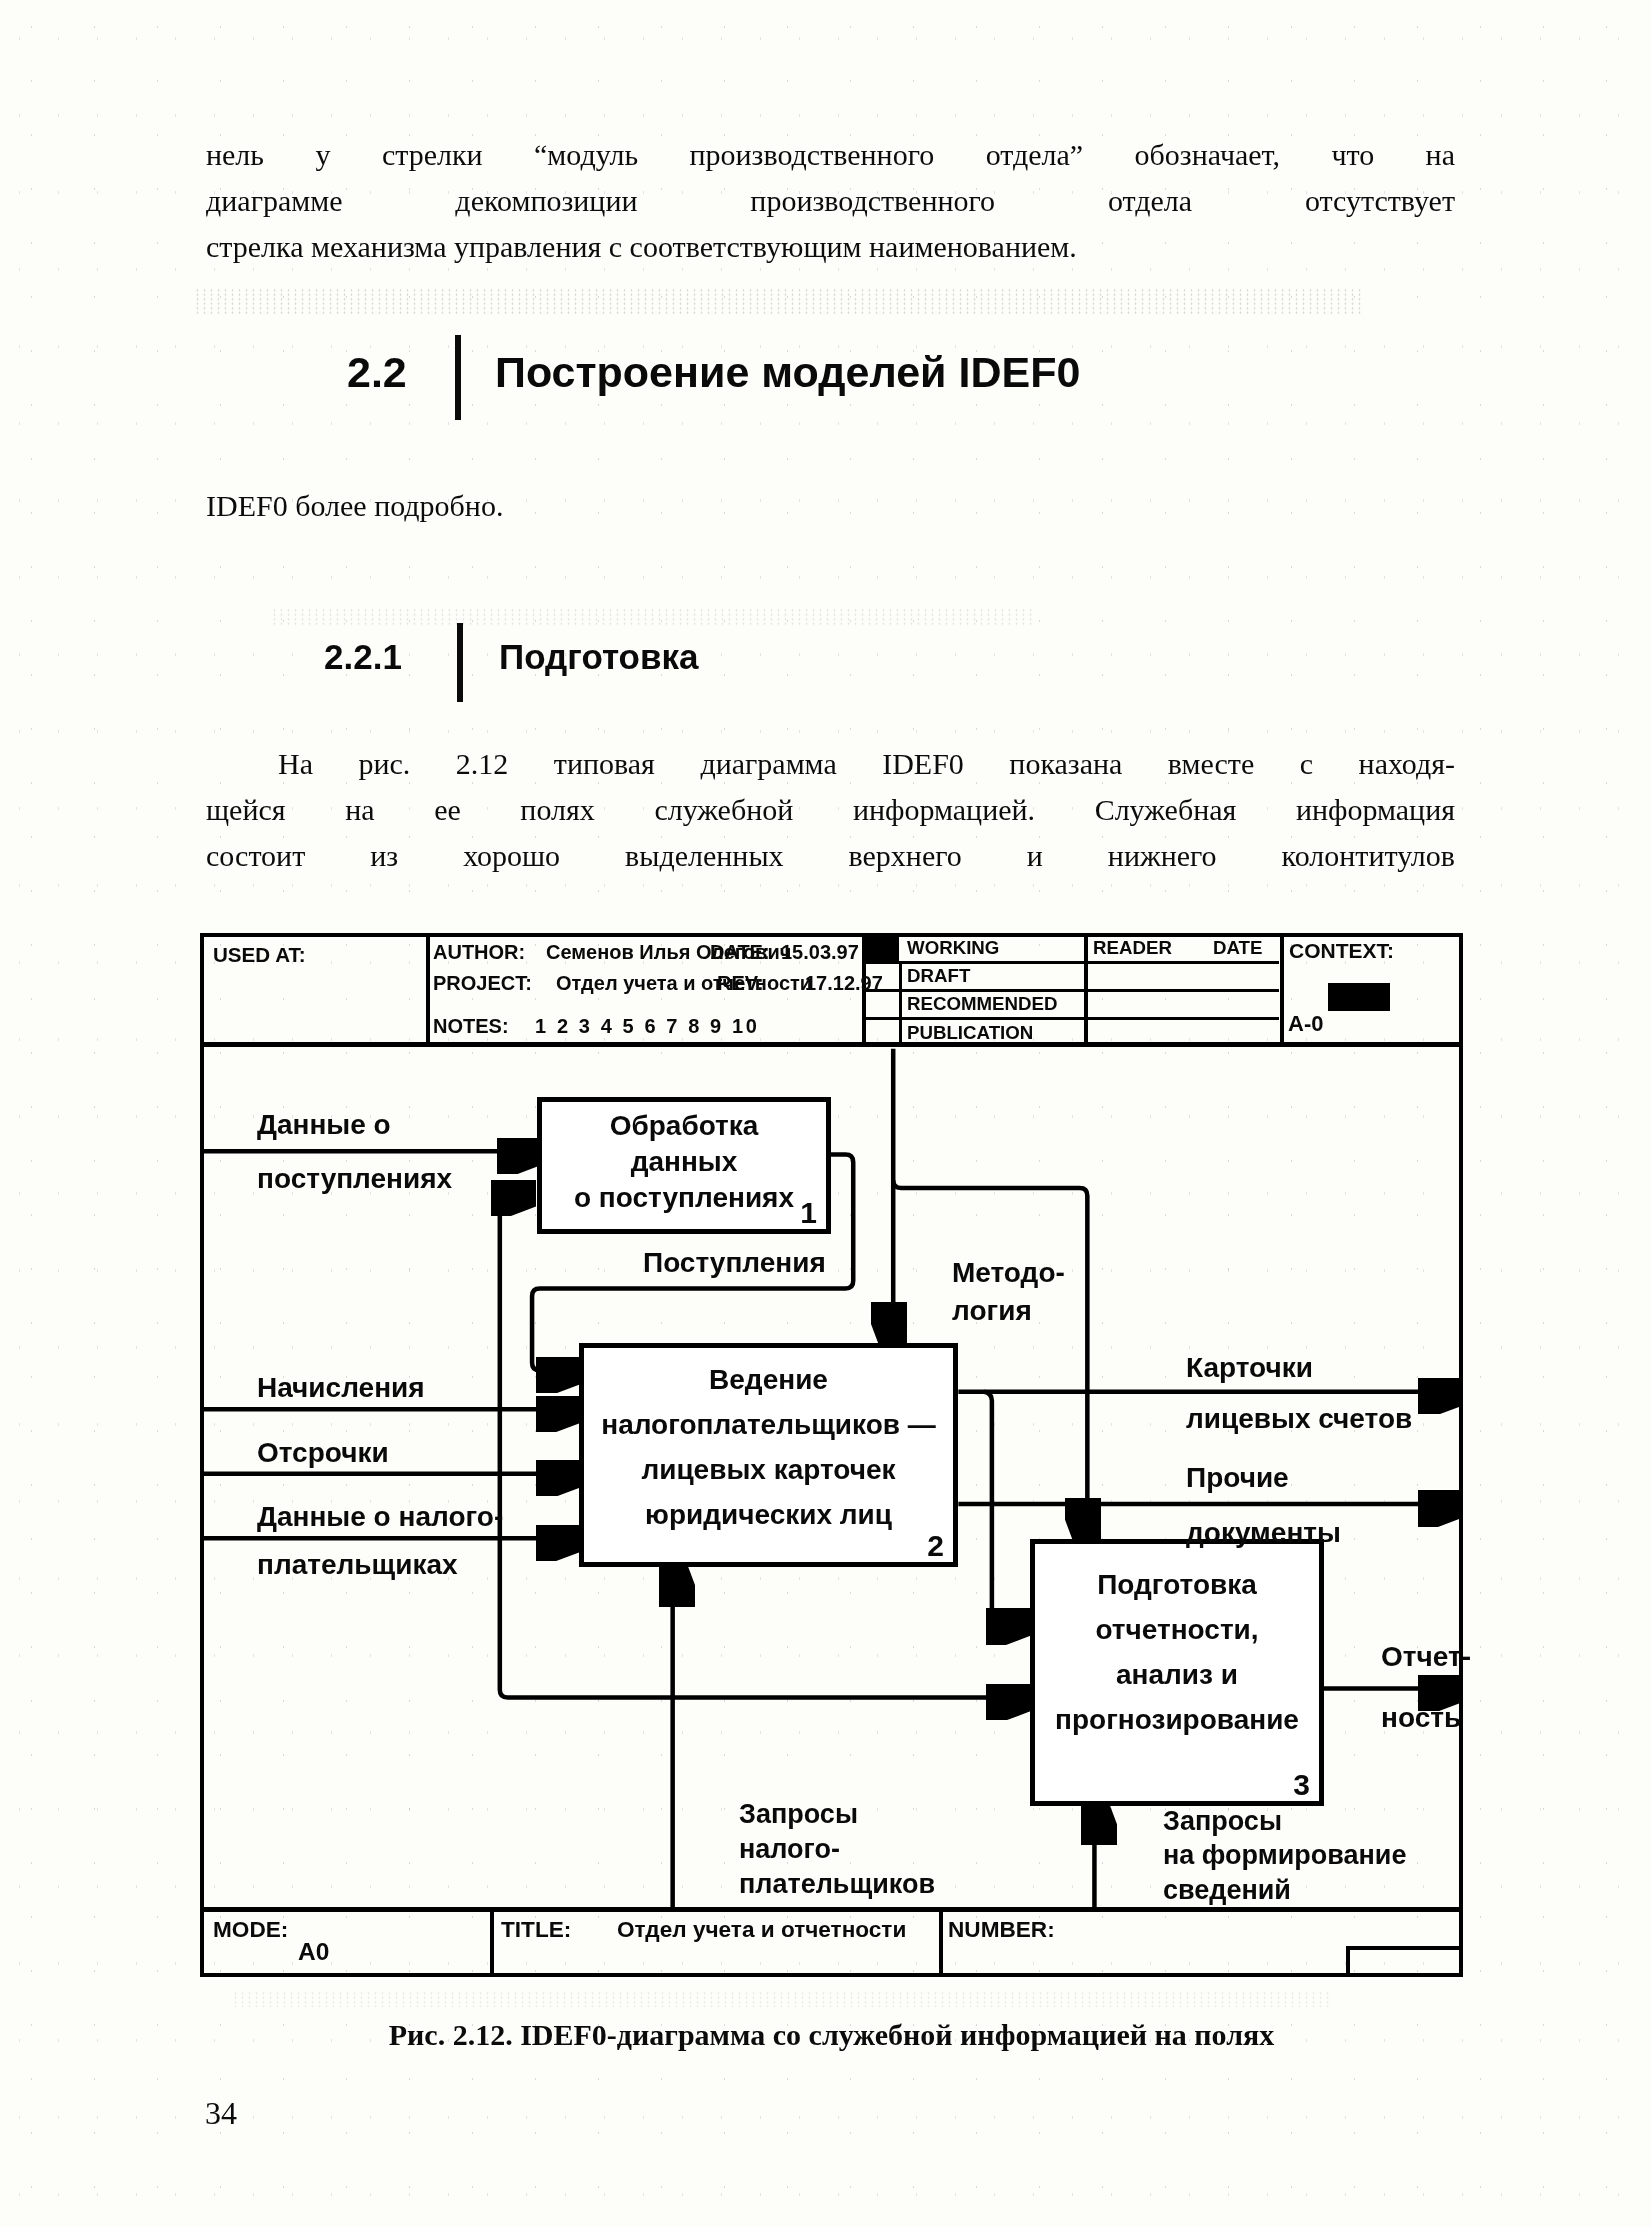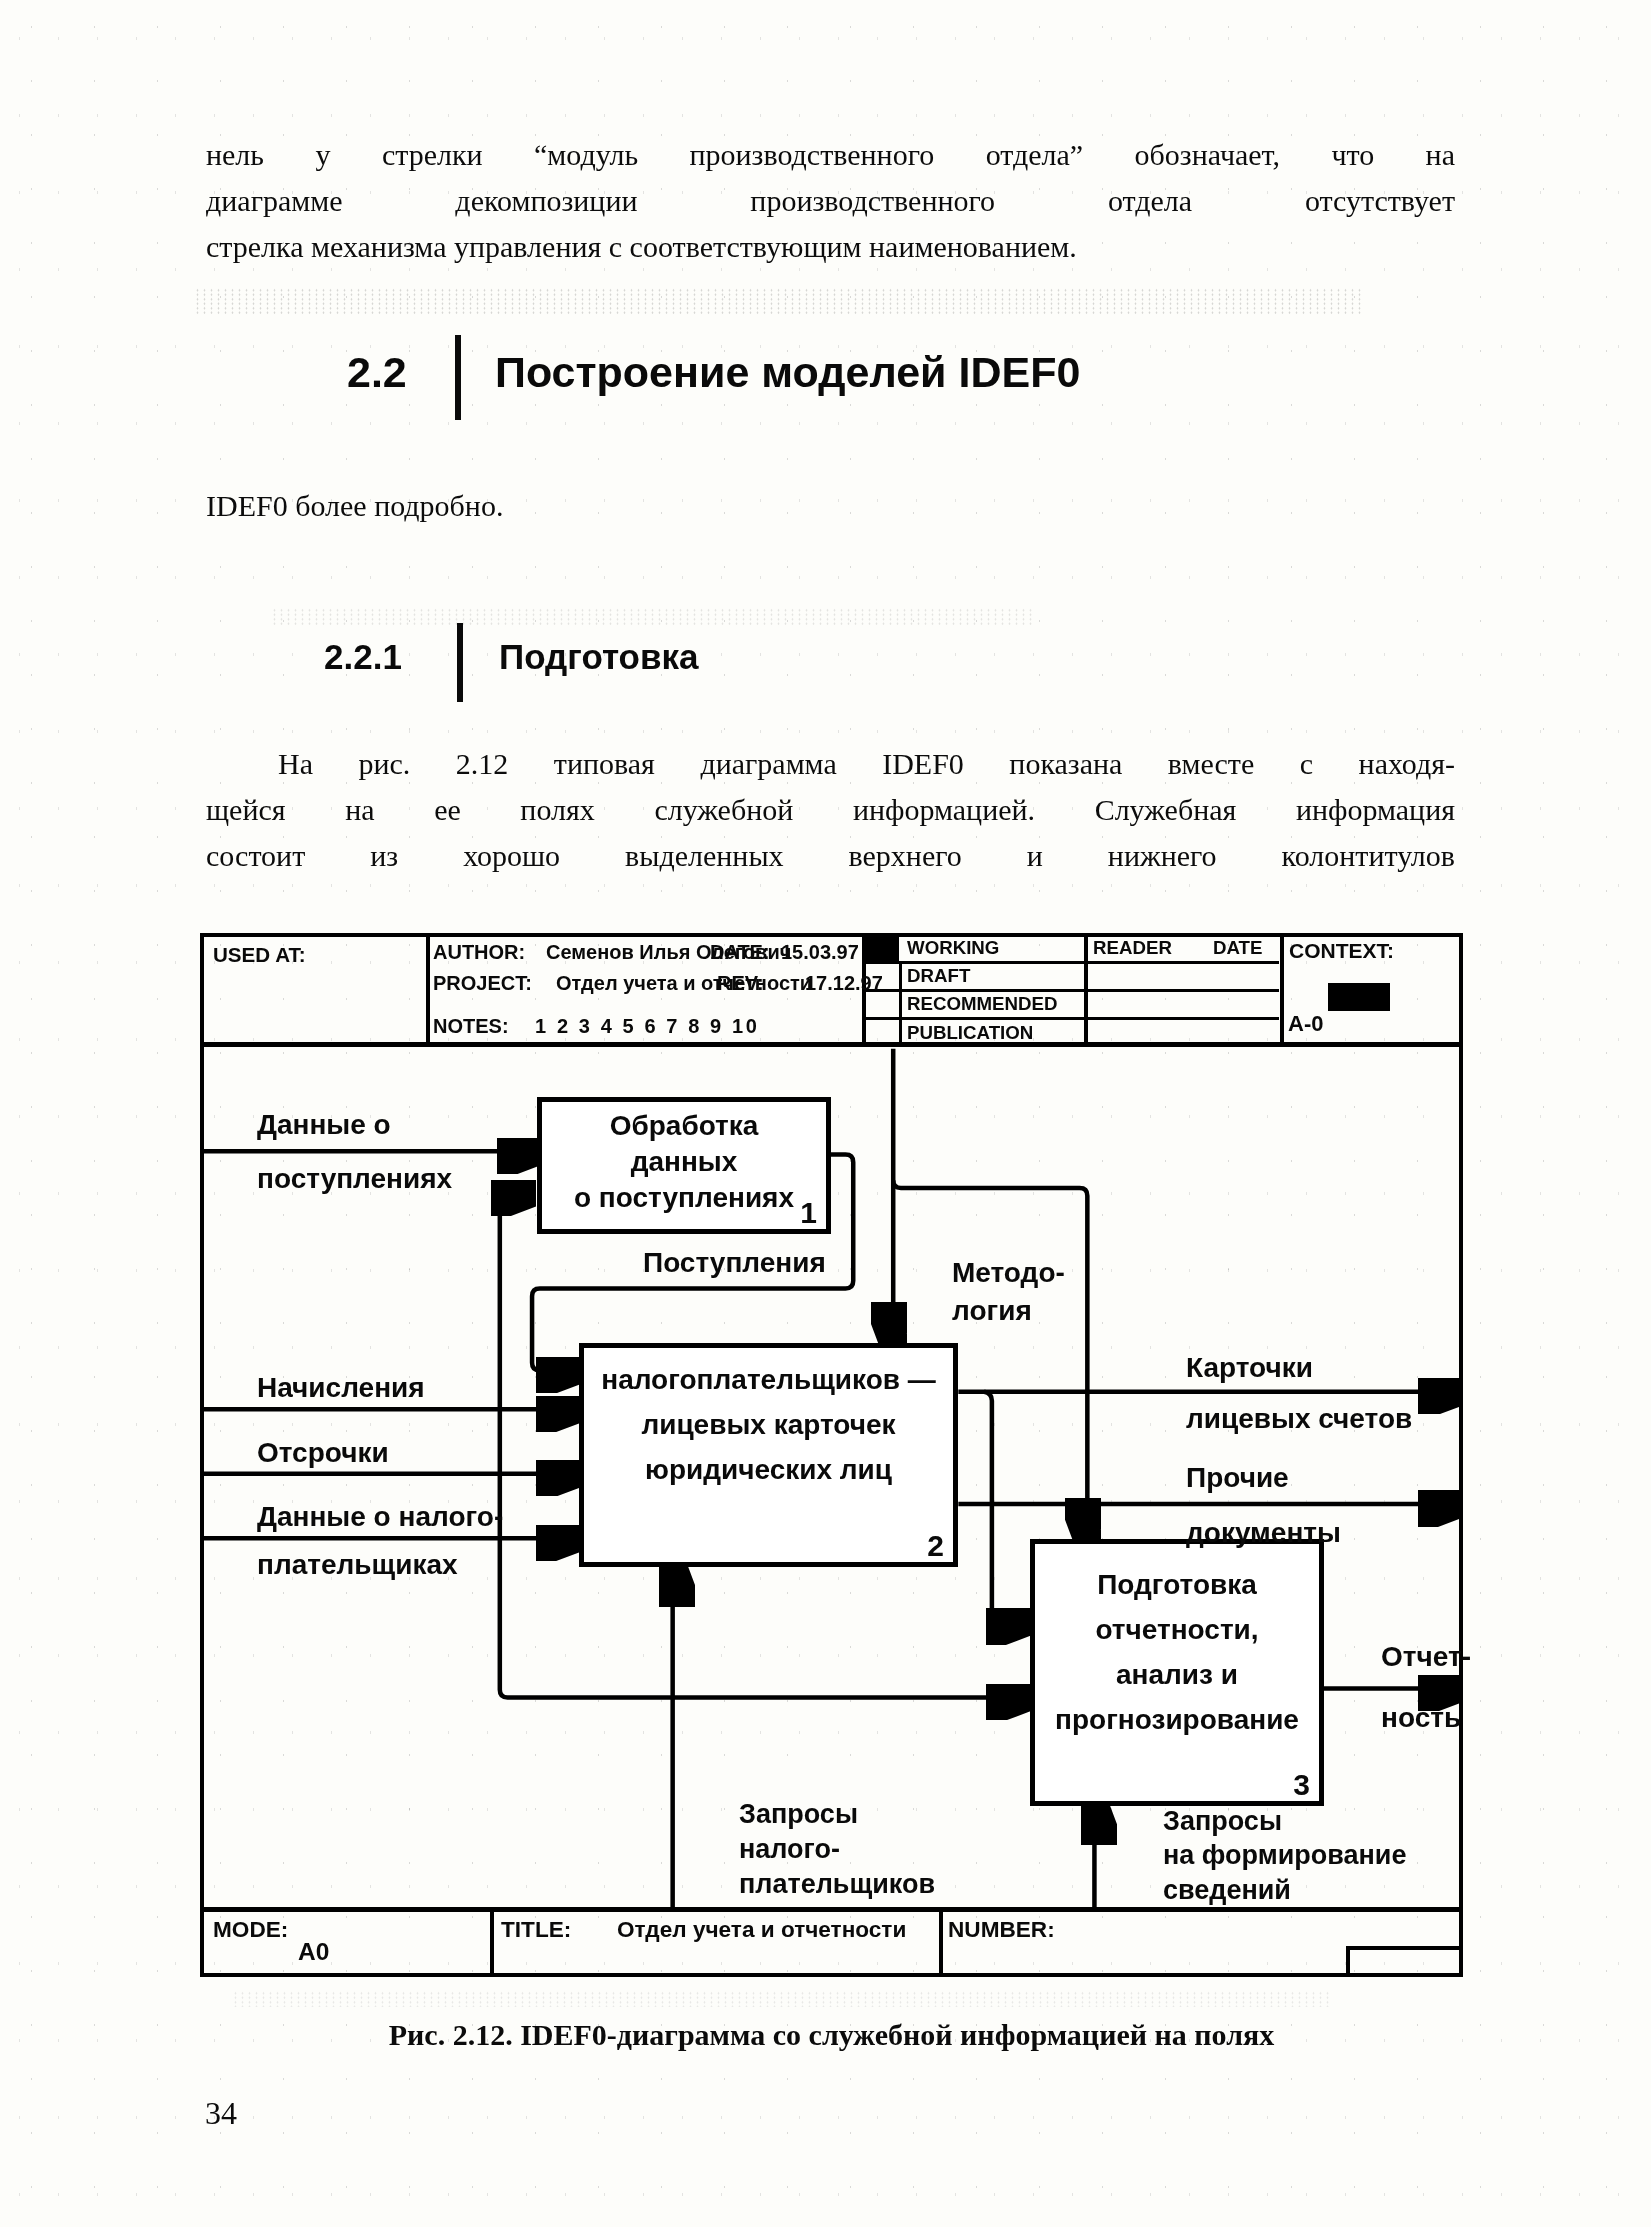--- a/index.html
+++ b/index.html
@@ -118,20 +118,21 @@
   </svg>
 
   <div class="fbox" style="left:537px;top:1097px;width:294px;height:137px;font-size:28px;line-height:36px;padding-top:6px;">
     <div>Обработка</div>
     <div>данных</div>
     <div>о поступлениях</div>
     <div class="bnum">1</div>
   </div>
 
   <div class="fbox" style="left:579px;top:1343px;width:379px;height:224px;font-size:28px;line-height:45px;padding-top:9px;">
+    <div>Ведение</div>
     <div>налогоплательщиков —</div>
     <div>лицевых карточек</div>
     <div>юридических лиц</div>
     <div class="bnum">2</div>
   </div>
 
   <div class="fbox" style="left:1030px;top:1539px;width:294px;height:267px;font-size:28px;line-height:45px;padding-top:18px;">
     <div>Подготовка</div>
     <div>отчетности,</div>
     <div>анализ и</div>

